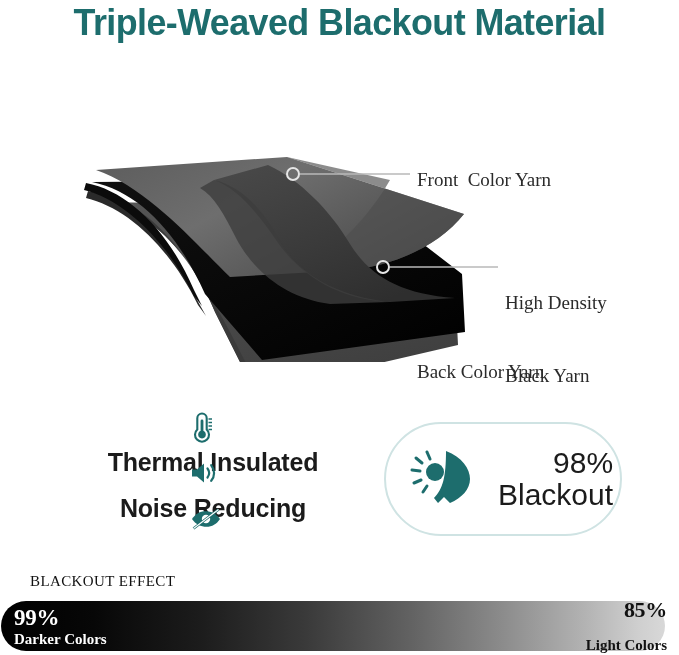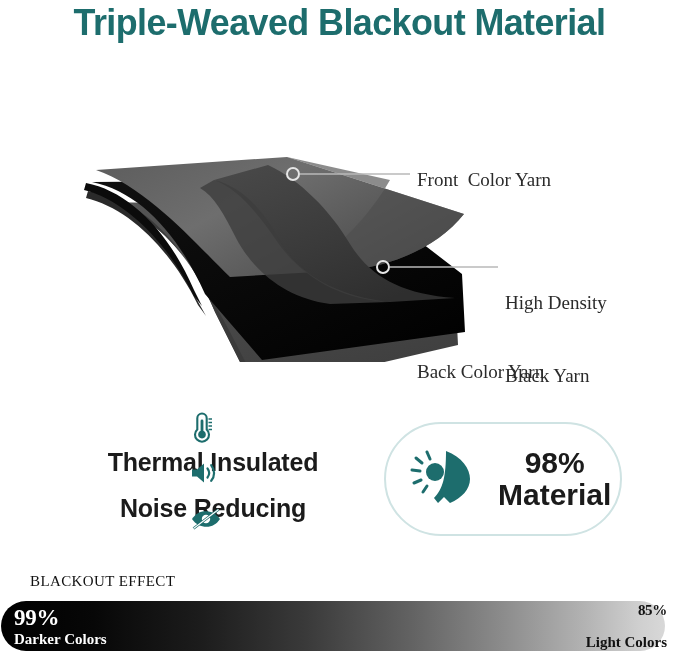--- a/index.html
+++ b/index.html
@@ -72,24 +72,24 @@
     border:2px solid #cfe3e3;
     border-radius:57px;
     background:#fff;
     display:flex;align-items:center;
     box-sizing:border-box;
   }
   .badge-ico{margin-left:24px;flex:0 0 auto;display:block;}
   .badge-txt{
     margin-left:16px;
     font-family:"Liberation Sans",sans-serif;
-    font-weight:bold;
+    font-weight:normal;
     color:#1b1b1b;
     line-height:1.06;
-    text-align:center;
+    text-align:right;
     flex:1 1 auto;
     padding-right:12px;
   }
   .badge-pct{font-size:30px;display:block;}
   .badge-word{font-size:30px;display:block;}
 
   
   .be-title{
     position:absolute;left:30px;top:573px;
     font-family:"Liberation Serif","DejaVu Serif",serif;
@@ -117,21 +117,21 @@
   .bar-left .sub{font-size:15px;font-weight:bold;margin-top:3px;}
   .bar-right{
     position:absolute;right:12px;top:601px;
     width:220px;height:50px;
     display:flex;flex-direction:column;justify-content:center;align-items:flex-end;
     font-family:"Liberation Serif","DejaVu Serif",serif;
     color:#111111;
     line-height:1.0;
     text-align:right;
   }
-  .bar-right .pct{font-size:15px;font-weight:bold;letter-spacing:-0.3px;}
+  .bar-right .pct{font-size:22px;font-weight:bold;letter-spacing:-0.3px;}
   .bar-right .sub{font-size:15px;font-weight:bold;margin-top:17px;}
 </style>
 </head>
 <body>
 
 <div id="stage">
 
   <div class="title">Triple-Weaved Blackout Material</div>
 
   <div class="diagram">
@@ -257,21 +257,21 @@
           <line x1="4" y1="38" x2="11" y2="35"></line>
           <line x1="13" y1="47" x2="17" y2="41"></line>
         </g>
         <circle cx="25" cy="27" r="9" fill="#1d6d6d"></circle>
         <path d="M36 6 C 52 12 60 24 60 34 C 60 44 52 53 40 58
                  L 34 52 L 28 58 L 24 53 C 33 44 36 32 36 6 Z" fill="#1d6d6d"></path>
       </svg>
     </span>
     <span class="badge-txt">
       <span class="badge-pct">98%</span>
-      <span class="badge-word">Material</span>
+      <span class="badge-word">Blackout</span>
     </span>
   </div>
 
   <div class="be-title">BLACKOUT EFFECT</div>
 
   <div class="bar"></div>
 
   <div class="bar-left">
     <span class="pct">99%</span>
     <span class="sub">Darker Colors</span>

